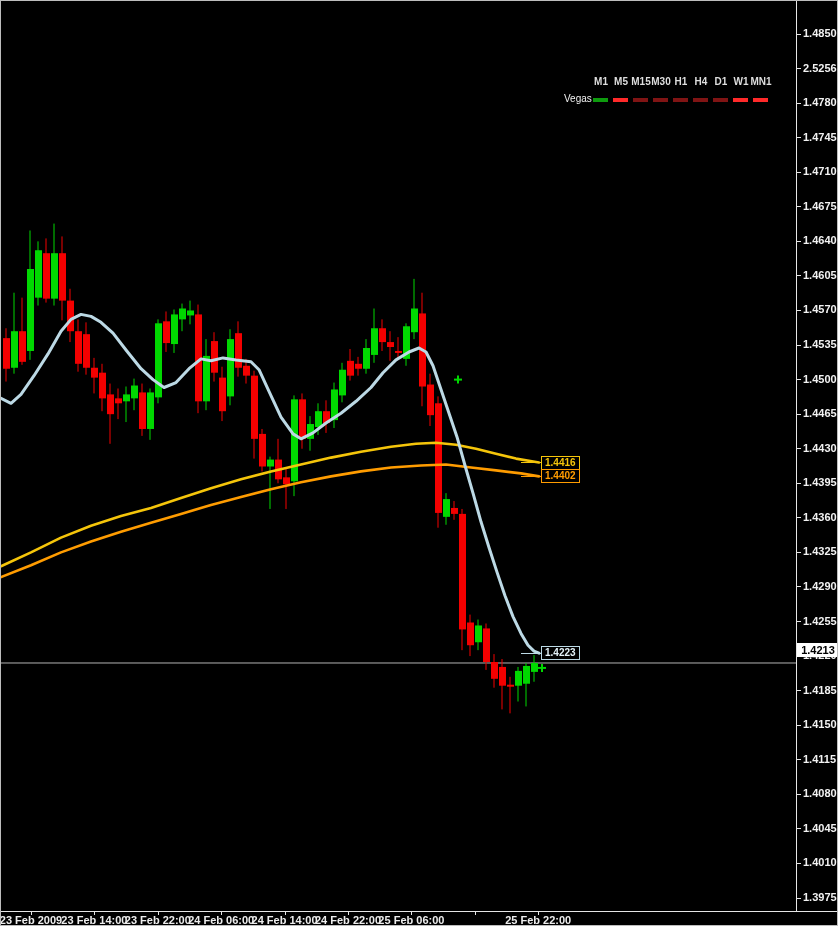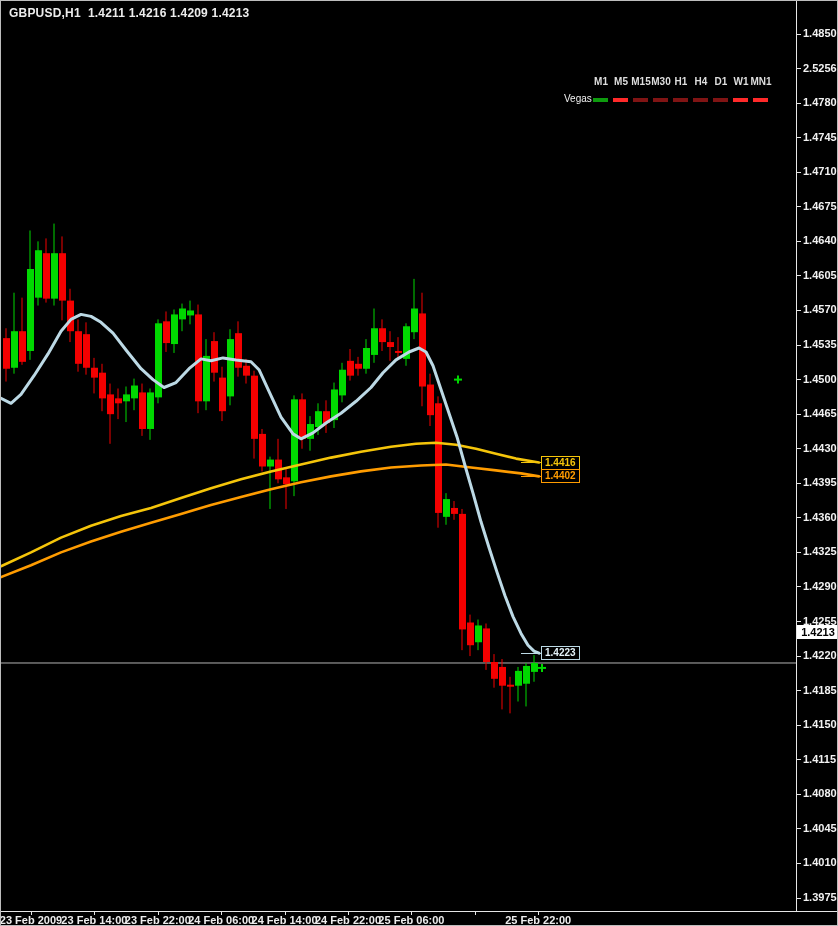--- a/index.html
+++ b/index.html
@@ -169,21 +169,20 @@
         <line x1="533" y1="654.0925714285722" x2="533" y2="680.7531428571428" stroke="#00d800" stroke-width="1"></line>
         <rect x="530" y="661.992" width="7" height="8.886857142856115" fill="#00d800"></rect>
         <polyline points="0,576.1 30,564.2 60,551.4 90,540.5 120,530.7 150,521.8 180,512.9 210,504.0 240,496.1 270,488.2 300,481.3 330,475.4 360,470.4 390,466.5 420,464.5 445,463.5 470,466.5 495,469.4 520,472.4 538,475.4" fill="none" stroke="#ff9c00" stroke-width="2.6" stroke-linejoin="round" stroke-linecap="round"></polyline>
         <polyline points="0,565.2 30,551.4 60,536.6 90,524.7 120,514.9 150,507.0 180,497.1 210,487.2 240,478.3 270,470.4 300,463.5 330,456.6 360,450.7 390,445.7 415,442.8 435,441.8 455,443.8 475,447.7 495,452.7 515,457.6 538,461.5" fill="none" stroke="#f5c50a" stroke-width="2.6" stroke-linejoin="round" stroke-linecap="round"></polyline>
         <polyline points="0,397.4 10,402.3 20,393.4 33,374.7 47,352.9 60,330.2 70,318.4 80,313.4 90,315.4 100,321.3 112,332.2 125,349.0 140,367.7 152,378.6 163,386.5 175,381.6 188,367.7 200,357.9 210,359.8 222,356.9 235,358.9 250,360.8 258,368.7 268,390.4 280,416.1 292,432.9 300,437.8 312,431.9 325,422.0 340,412.2 355,400.3 370,386.5 382,371.7 395,358.9 408,351.0 418,347.0 425,351.0 432,364.8 440,388.5 448,412.2 456,435.9 464,464.5 472,492.2 480,520.8 488,546.5 496,571.1 504,594.8 512,615.6 520,632.4 527,644.2 533,650.1 538,652.1" fill="none" stroke="#bcd9e5" stroke-width="3" stroke-linejoin="round" stroke-linecap="round"></polyline>
         <line x1="453" y1="378.6000000000009" x2="461" y2="378.6000000000009" stroke="#00d800" stroke-width="2"></line>
         <line x1="457" y1="374.6000000000009" x2="457" y2="382.6000000000009" stroke="#00d800" stroke-width="2"></line>
         <line x1="537" y1="666.9291428571422" x2="545" y2="666.9291428571422" stroke="#00d800" stroke-width="2"></line>
         <line x1="541" y1="662.9291428571422" x2="541" y2="670.9291428571422" stroke="#00d800" stroke-width="2"></line>
       </svg>
-    <div class="chart-title">GBPUSD,H1  1.4211 1.4216 1.4209 1.4213</div>
     <div id="tf-row">
         <span class="tf-label" style="left: 600px;">M1</span>
         <span class="tf-label" style="left: 620px; text-align: right;">M5</span>
         <span class="tf-label" style="left: 640px;">M15</span>
         <span class="tf-label" style="left: 660px;">M30</span>
         <span class="tf-label" style="left: 680px;">H1</span>
         <span class="tf-label" style="left: 700px;">H4</span>
         <span class="tf-label" style="left: 720px;">D1</span>
         <span class="tf-label" style="left: 740px;">W1</span>
         <span class="tf-label" style="left: 760px;">MN1</span>
@@ -204,21 +203,21 @@
         <div class="flag-line" style="top: 461.044px; background: rgb(245, 197, 10);"></div>
         <div class="flag" style="top: 454.544px; border-color: rgb(245, 197, 10); color: rgb(245, 197, 10);">1.4416</div>
         <div class="flag-line" style="top: 474.868px; background: rgb(255, 156, 0);"></div>
         <div class="flag" style="top: 468.368px; border-color: rgb(255, 156, 0); color: rgb(255, 156, 0);">1.4402</div>
         <div class="flag-line" style="top: 651.618px; background: rgb(188, 217, 229);"></div>
         <div class="flag" style="top: 645.118px; border-color: rgb(188, 217, 229); color: rgb(228, 242, 248);">1.4223</div>
       </div>
   </div>
   <div class="vsep"></div>
   <div class="price-axis" id="price-axis">
-    <div class="cur-box" id="cur-box" style="top: 624px;">1.4213</div>
+    <div class="cur-box" id="cur-box" style="top: 642px;">1.4213</div>
   <div class="pa-tick" style="top: 32.5px;"></div>
       <div class="pa-label" style="top: 26px;">1.4850</div>
       <div class="pa-tick" style="top: 67.06px;"></div>
       <div class="pa-label" style="top: 60.56px;">2.5256</div>
       <div class="pa-tick" style="top: 101.62px;"></div>
       <div class="pa-label" style="top: 95.12px;">1.4780</div>
       <div class="pa-tick" style="top: 136.18px;"></div>
       <div class="pa-label" style="top: 129.68px;">1.4745</div>
       <div class="pa-tick" style="top: 170.74px;"></div>
       <div class="pa-label" style="top: 164.24px;">1.4710</div>

